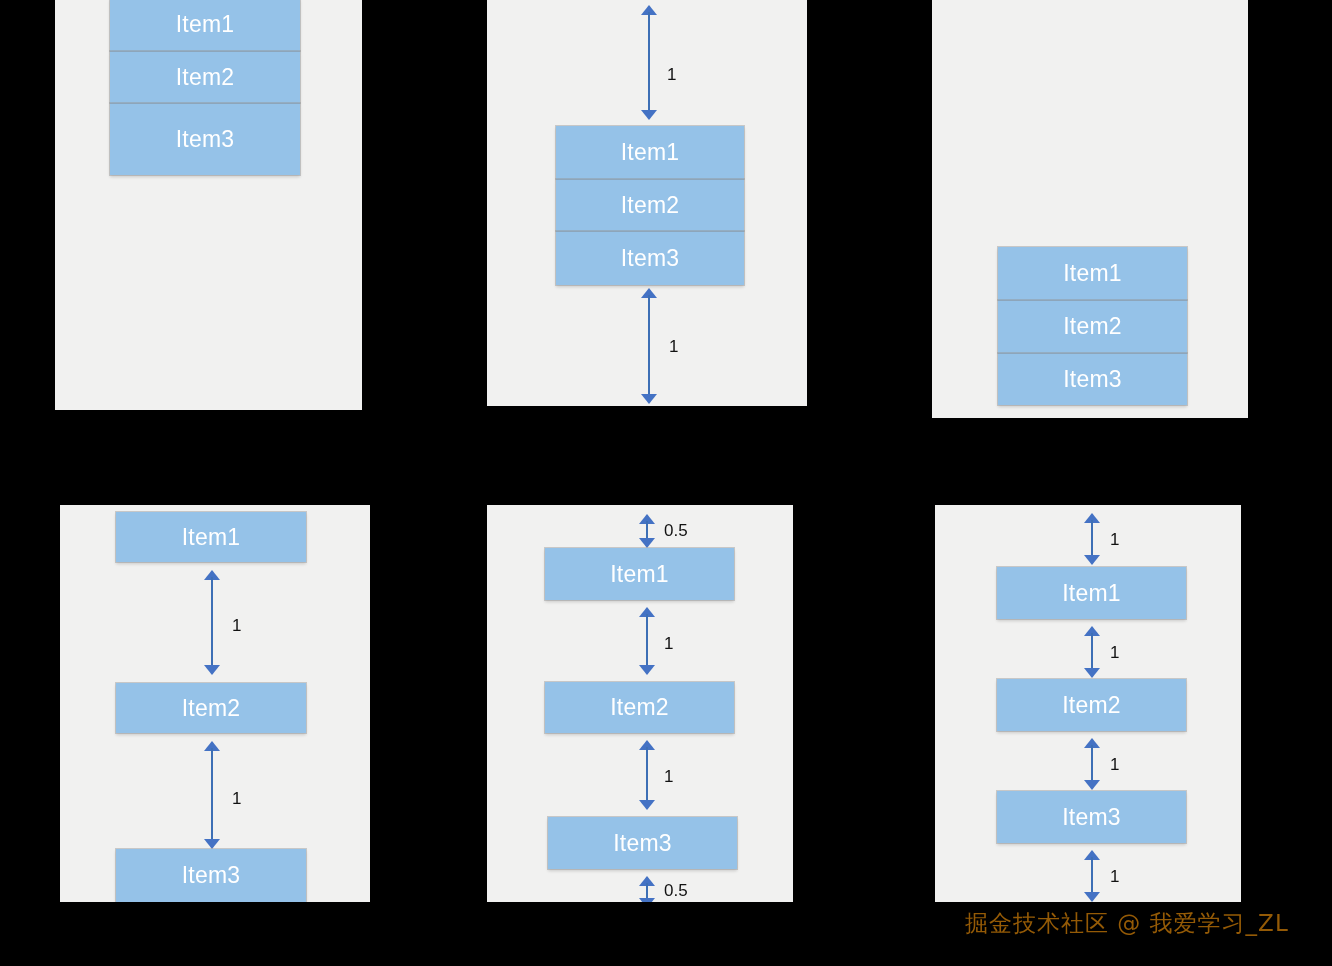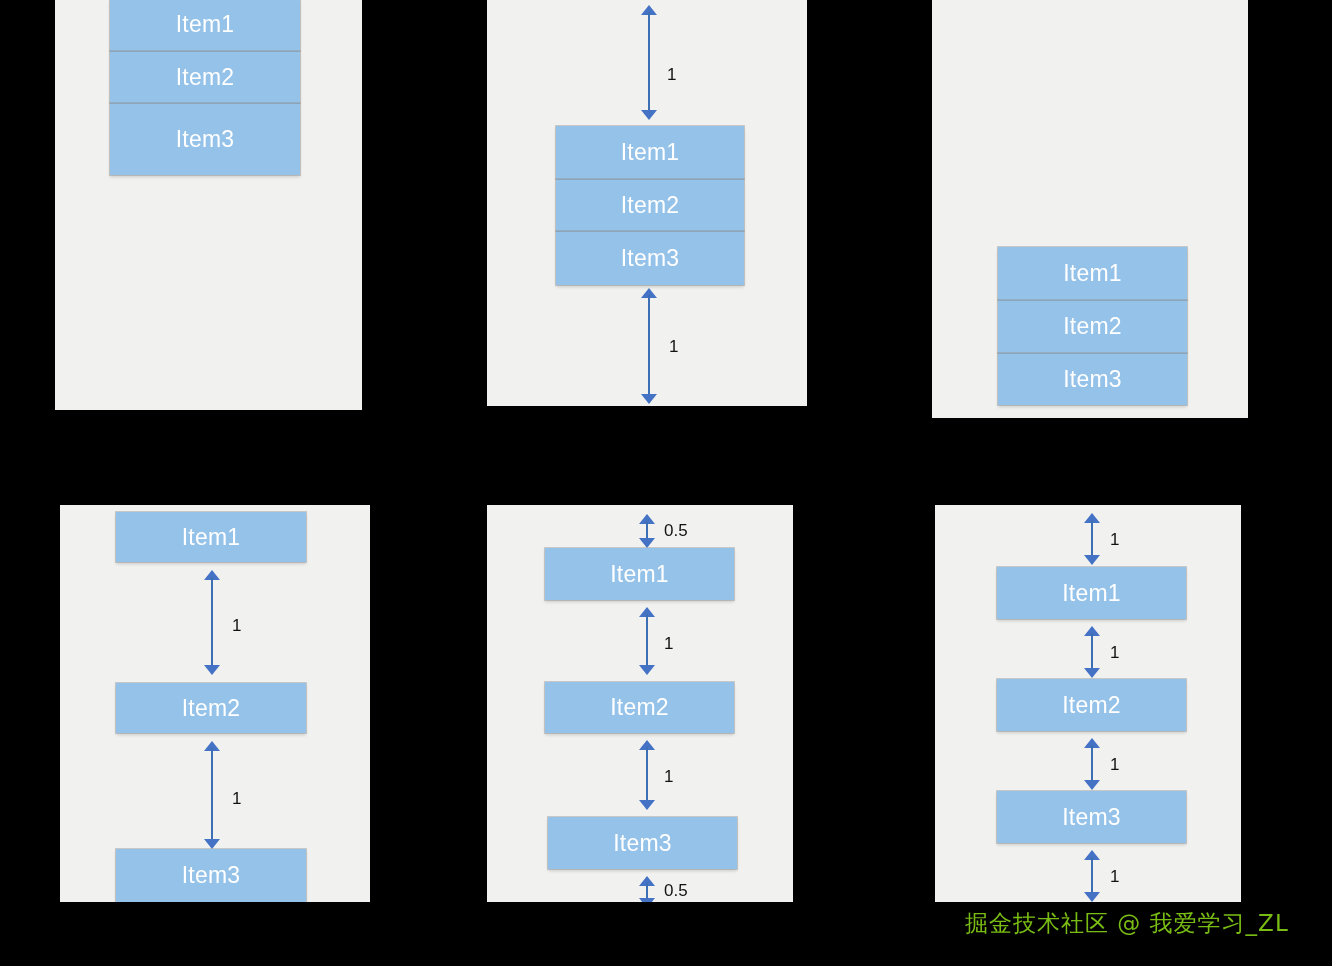--- a/index.html
+++ b/index.html
@@ -82,21 +82,21 @@
     font-size: 17px;
     color: #121212;
     line-height: 1;
     white-space: nowrap;
   }
 
   
   .watermark {
     position: absolute;
     font-size: 23px;
-    color: #84cc16;
+    color: #a16207;
     opacity: 0.92;
     white-space: nowrap;
     letter-spacing: 1px;
     font-family: "DejaVu Sans", sans-serif;
     text-shadow: 0 0 2px rgba(0,0,0,0.6);
   }
 </style>
 </head>
 <body>
 

